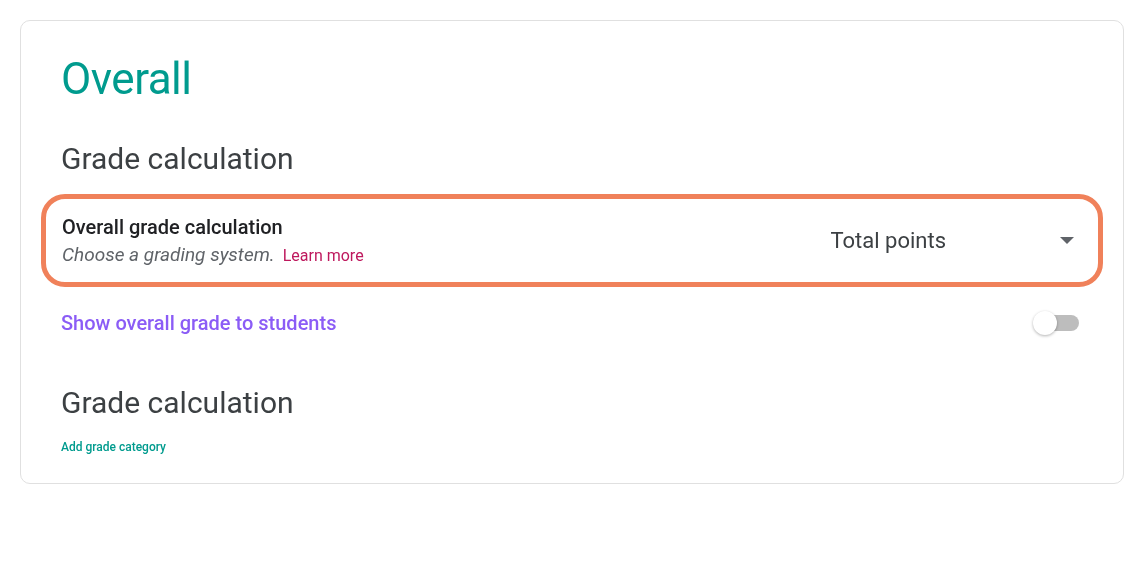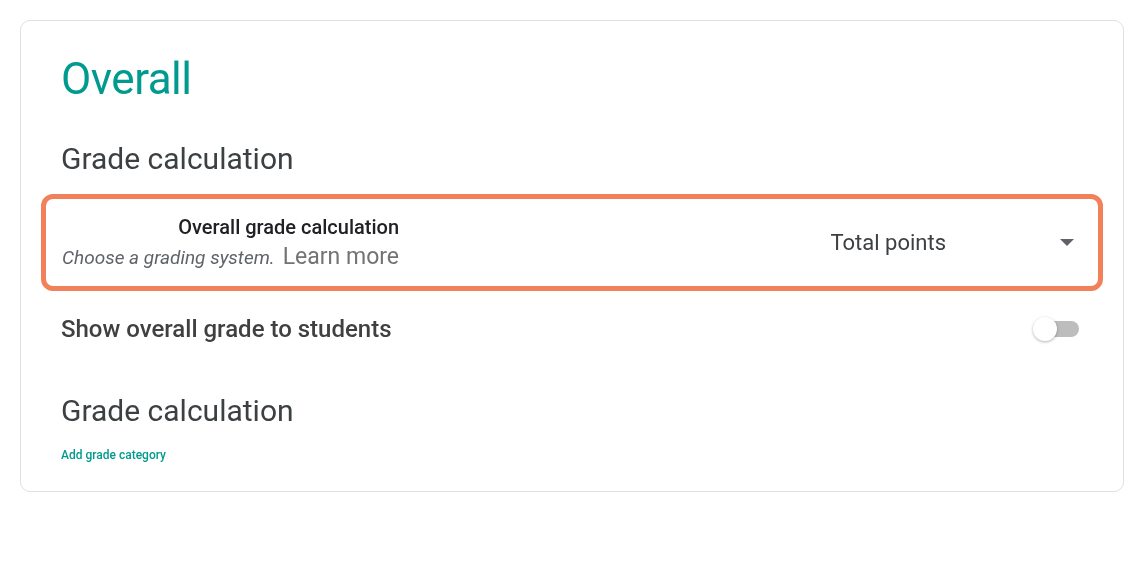--- a/index.html
+++ b/index.html
@@ -27,49 +27,48 @@
       margin-bottom: 36px;
     }
     .section-heading {
       color: #3c4043;
       font-size: 30px;
       font-weight: 400;
       margin-bottom: 18px;
     }
     .highlight-box {
       border: 5px solid #f0815a;
-      border-radius: 12px;
+      border-radius: 24px;
       padding: 16px 24px 16px 16px;
       margin-left: -20px;
       margin-right: -20px;
       display: flex;
       align-items: center;
       justify-content: space-between;
       margin-bottom: 24px;
-      text-align: right;
     }
     .setting-left {
       display: flex;
       flex-direction: column;
     }
     .setting-title {
       color: #202124;
       font-size: 20px;
       font-weight: 500;
       margin-bottom: 4px;
     }
     .setting-subtitle {
       color: #5f6368;
       font-size: 19px;
       font-weight: 400;
       font-style: italic;
     }
     .learn-more {
-      color: #737373;
-      font-size: 23px;
+      color: #be185d;
+      font-size: 16px;
       font-weight: 400;
       margin-left: 4px;
       cursor: pointer;
     }
     .dropdown {
       display: flex;
       align-items: center;
       cursor: pointer;
       gap: 114px;
     }
@@ -86,22 +85,22 @@
       border-top: 7px solid #5f6368;
     }
     .show-grade-row {
       display: flex;
       align-items: center;
       justify-content: space-between;
       margin-bottom: 50px;
       padding: 0 4px 0 0;
     }
     .show-grade-label {
-      color: #404040;
-      font-size: 24px;
+      color: #8b5cf6;
+      font-size: 20px;
       font-weight: 500;
       text-align: center;
     }
     .toggle {
       position: relative;
       width: 44px;
       height: 16px;
       background: #bdbdbd;
       border-radius: 10px;
       cursor: pointer;

